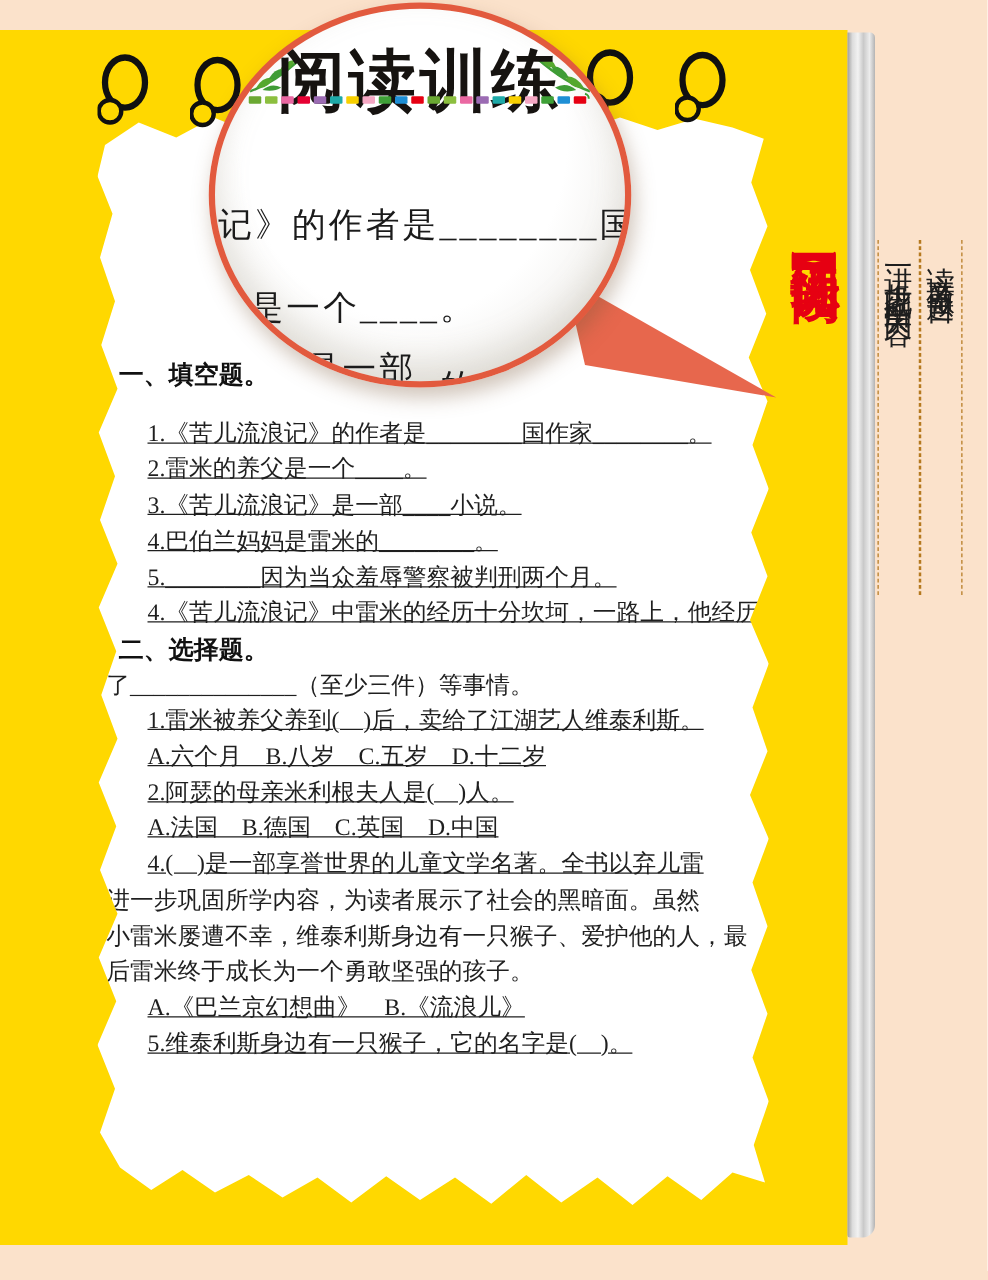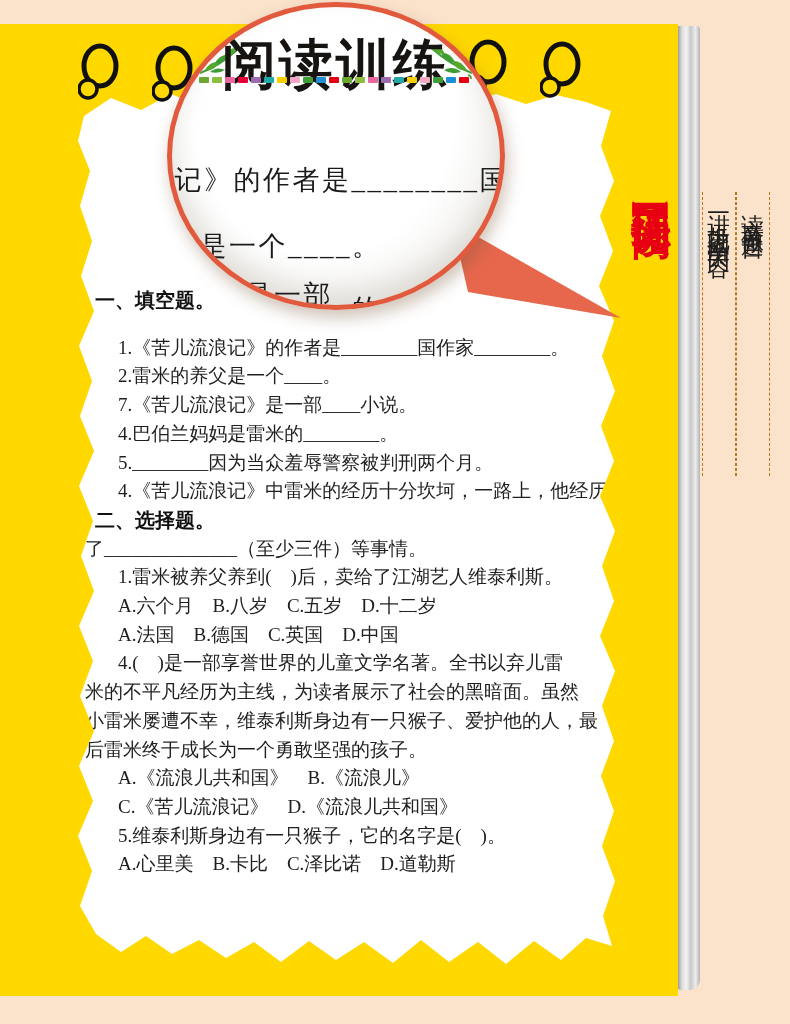--- a/index.html
+++ b/index.html
@@ -24,21 +24,21 @@
   .paper{
     position:absolute;left:66px;top:86px;width:552px;height:884px;background:#ffffff;z-index:2;
     clip-path:polygon(18px 30px,45px 12px,75px 24px,105px 8px,140px 22px,175px 10px,205px 20px,240px 7px,275px 18px,305px 8px,340px 20px,370px 9px,400px 18px,430px 8px,460px 18px,490px 9px,520px 16px,545px 25px,
     535px 60px,548px 95px,534px 130px,547px 165px,533px 200px,548px 235px,536px 270px,549px 305px,535px 340px,548px 375px,534px 410px,549px 445px,536px 480px,548px 515px,534px 550px,549px 585px,536px 620px,548px 655px,535px 690px,548px 725px,536px 760px,549px 795px,537px 830px,546px 860px,
     520px 852px,495px 874px,468px 855px,440px 878px,412px 856px,383px 876px,355px 854px,327px 877px,298px 856px,270px 874px,243px 855px,215px 876px,188px 856px,160px 872px,133px 854px,106px 868px,80px 850px,55px 866px,30px 848px,
     14px 820px,26px 785px,12px 750px,27px 715px,13px 680px,28px 645px,14px 610px,27px 575px,13px 540px,28px 505px,15px 470px,27px 435px,13px 400px,28px 365px,14px 330px,26px 295px,13px 260px,28px 225px,15px 190px,26px 155px,14px 120px,24px 85px,12px 55px);
   }
 
   .content{position:absolute;left:0;top:172px;width:552px;color:#1f1f1f;font-size:19px;margin-top:28px;}
   .ln{line-height:28.7px;white-space:nowrap;}
-  .ln-ind{padding-left:52px;}
+  .ln-ind{padding-left:52px;text-decoration:underline;}
   .ln-flush{padding-left:19px;}
   .ln-hd{padding-left:29px;font-family:"Liberation Sans","DejaVu Sans",sans-serif;font-weight:bold;font-size:20px;color:#111;}
   .ln-gap{margin-top:19px;}
 
   
   .ring{position:absolute;width:44px;height:62px;z-index:3;}
   .ring-1{left:78px;top:42px;}
   .ring-2{left:152px;top:44px;}
   .ring-3{left:466px;top:38px;}
   .ring-4{left:540px;top:40px;}
@@ -92,37 +92,36 @@
 <div class="stage">
 
   <div class="cover"></div>
   <div class="spine"></div>
 
   <div class="paper">
     <div class="content">
       <div class="ln ln-hd">一、填空题。</div>
       <div class="ln ln-ind ln-gap">1.《苦儿流浪记》的作者是________国作家________。</div>
       <div class="ln ln-ind">2.雷米的养父是一个____。</div>
-      <div class="ln ln-ind">7.《苦儿流浪记》是一部____小说。</div>
+      <div class="ln ln-ind">3.《苦儿流浪记》是一部____小说。</div>
       <div class="ln ln-ind">4.巴伯兰妈妈是雷米的________。</div>
       <div class="ln ln-ind">5.________因为当众羞辱警察被判刑两个月。</div>
       <div class="ln ln-ind">4.《苦儿流浪记》中雷米的经历十分坎坷，一路上，他经历</div>
       <div class="ln ln-hd">二、选择题。</div>
       <div class="ln ln-flush">了______________（至少三件）等事情。</div>
       <div class="ln ln-ind">1.雷米被养父养到(　)后，卖给了江湖艺人维泰利斯。</div>
       <div class="ln ln-ind">A.六个月　B.八岁　C.五岁　D.十二岁</div>
+      <div class="ln ln-ind">2.阿瑟的母亲米利根夫人是(　)人。</div>
       <div class="ln ln-ind">A.法国　B.德国　C.英国　D.中国</div>
       <div class="ln ln-ind">4.(　)是一部享誉世界的儿童文学名著。全书以弃儿雷</div>
-      <div class="ln ln-flush">米的不平凡经历为主线，为读者展示了社会的黑暗面。虽然</div>
+      <div class="ln ln-flush">进一步巩固所学内容，为读者展示了社会的黑暗面。虽然</div>
       <div class="ln ln-flush">小雷米屡遭不幸，维泰利斯身边有一只猴子、爱护他的人，最</div>
       <div class="ln ln-flush">后雷米终于成长为一个勇敢坚强的孩子。</div>
-      <div class="ln ln-ind">A.《流浪儿共和国》　B.《流浪儿》</div>
-      <div class="ln ln-ind">C.《苦儿流浪记》　D.《流浪儿共和国》</div>
+      <div class="ln ln-ind">A.《巴兰京幻想曲》　B.《流浪儿》</div>
       <div class="ln ln-ind">5.维泰利斯身边有一只猴子，它的名字是(　)。</div>
-      <div class="ln ln-ind">A.心里美　B.卡比　C.泽比诺　D.道勒斯</div>
     </div>
   </div>
 
   <div class="ring ring-1">
     <svg width="44" height="62" viewBox="0 0 44 62">
       <ellipse cx="22" cy="24" rx="16" ry="20" fill="none" stroke="#101010" stroke-width="5"></ellipse>
       <circle cx="10" cy="47" r="9" fill="#ffd800" stroke="#101010" stroke-width="3.5"></circle>
     </svg>
   </div>
   <div class="ring ring-2">

